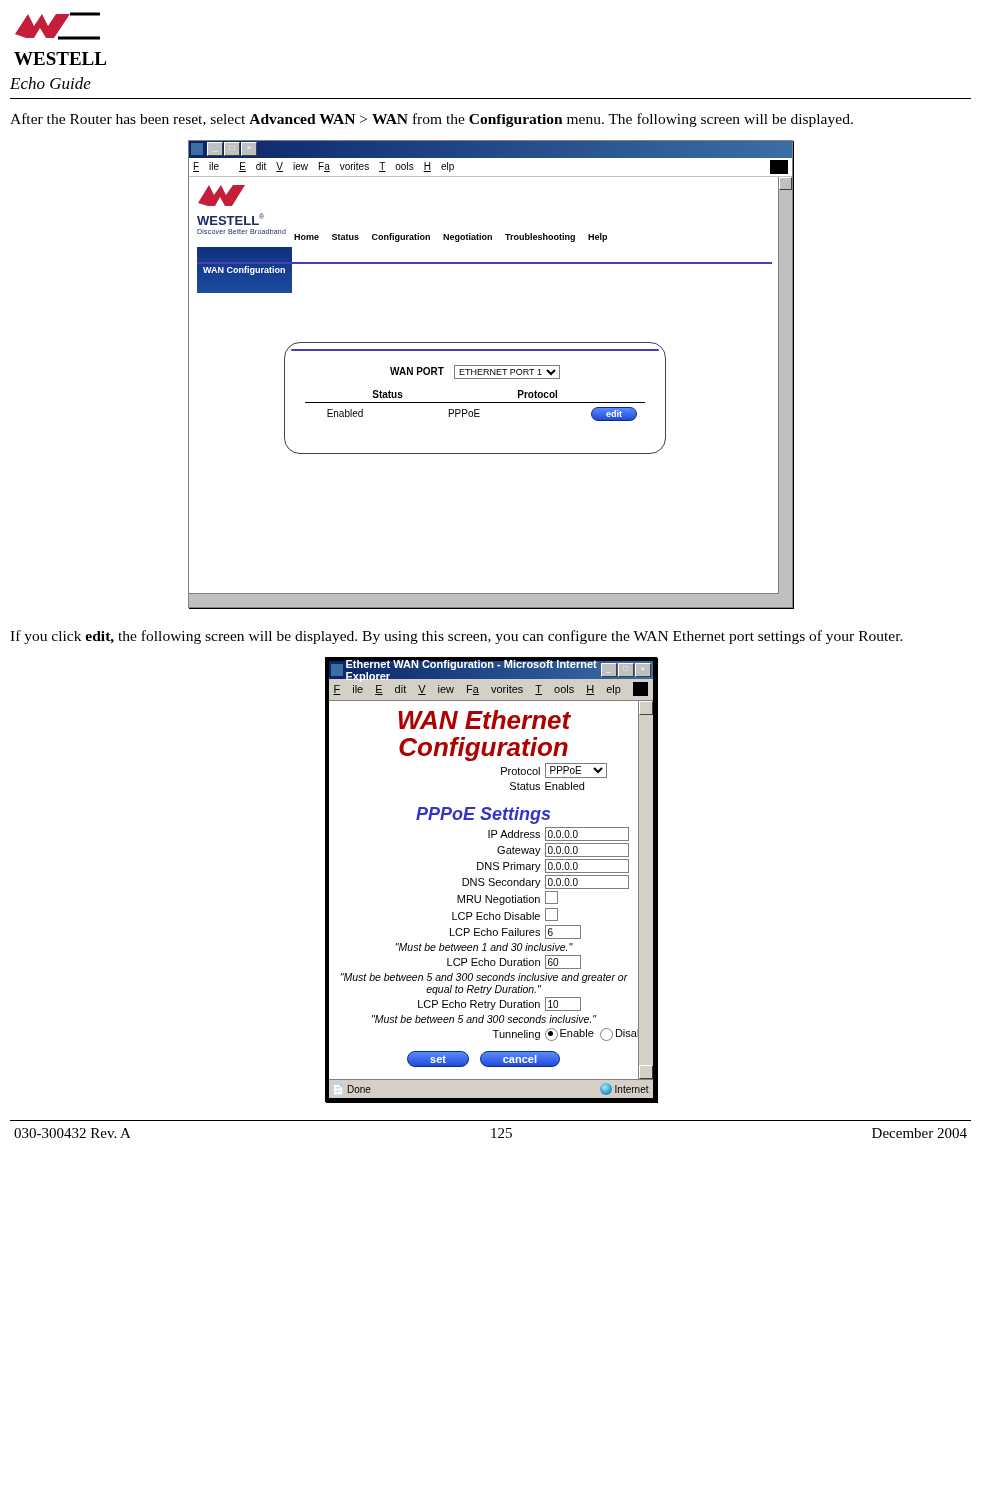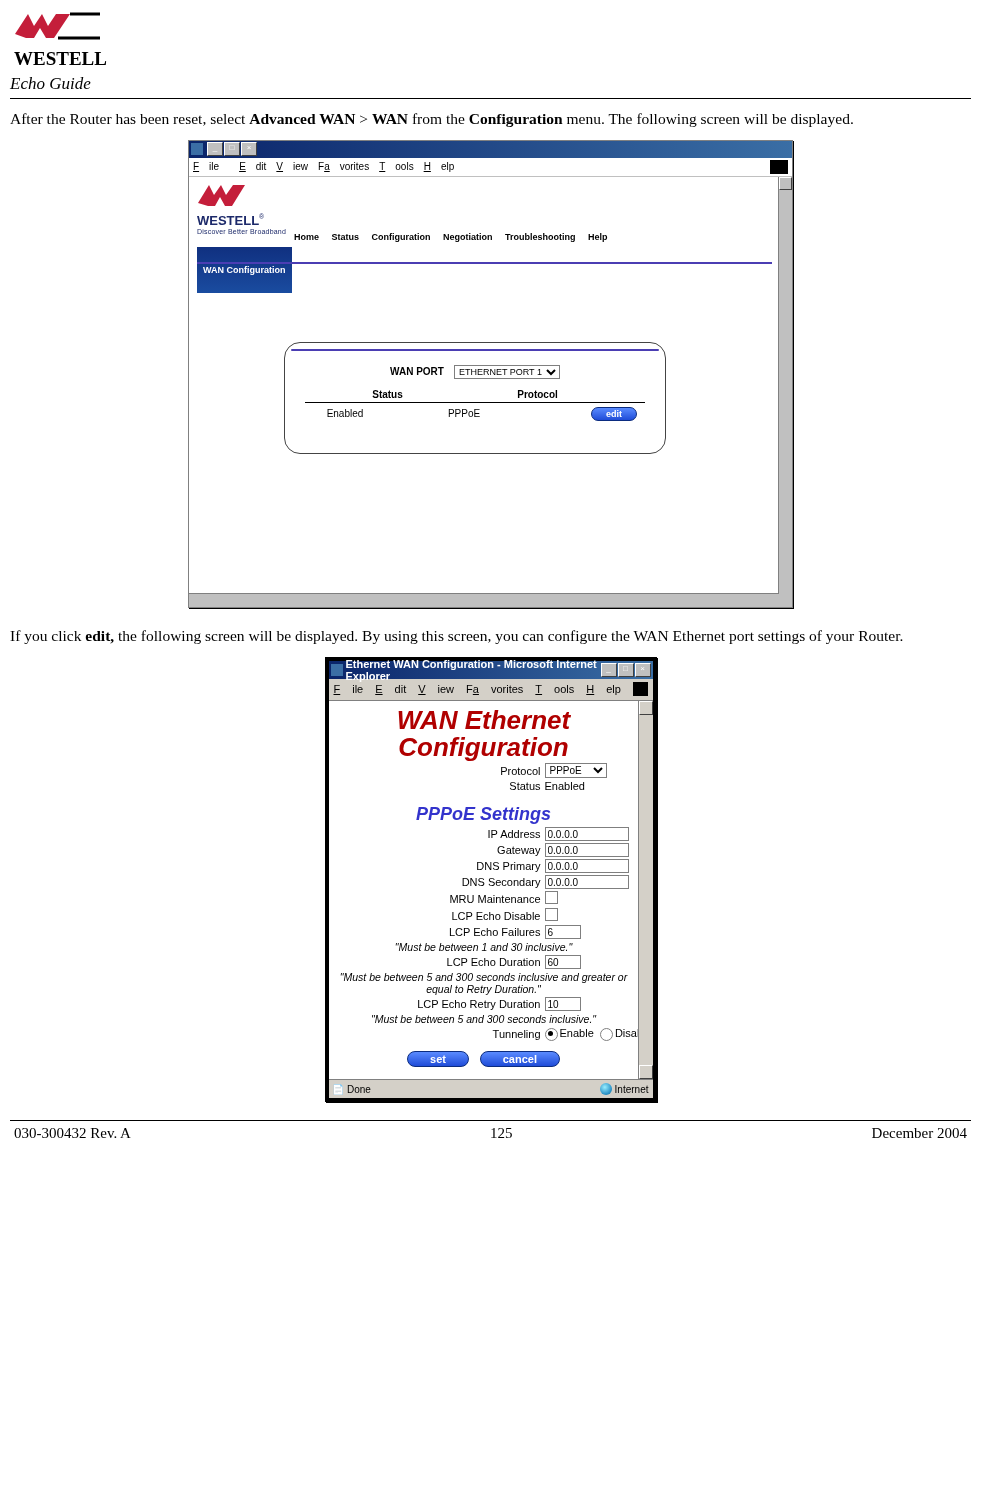--- a/index.html
+++ b/index.html
@@ -259,21 +259,21 @@
             </div>
           <div class="frow">
               <span class="lbl">DNS Primary</span>
               <span class="val"><input type="text" value="0.0.0.0" style=""></span>
             </div>
           <div class="frow">
               <span class="lbl">DNS Secondary</span>
               <span class="val"><input type="text" value="0.0.0.0" style=""></span>
             </div>
           <div class="frow">
-              <span class="lbl">MRU Maintenance</span>
+              <span class="lbl">MRU Negotiation</span>
               <span class="val"><span class="cbx"></span></span>
             </div>
           <div class="frow">
               <span class="lbl">LCP Echo Disable</span>
               <span class="val"><span class="cbx"></span></span>
             </div>
           <div class="frow">
               <span class="lbl">LCP Echo Failures</span>
               <span class="val"><input type="text" class="short" value="6" style=""></span>
             </div>

